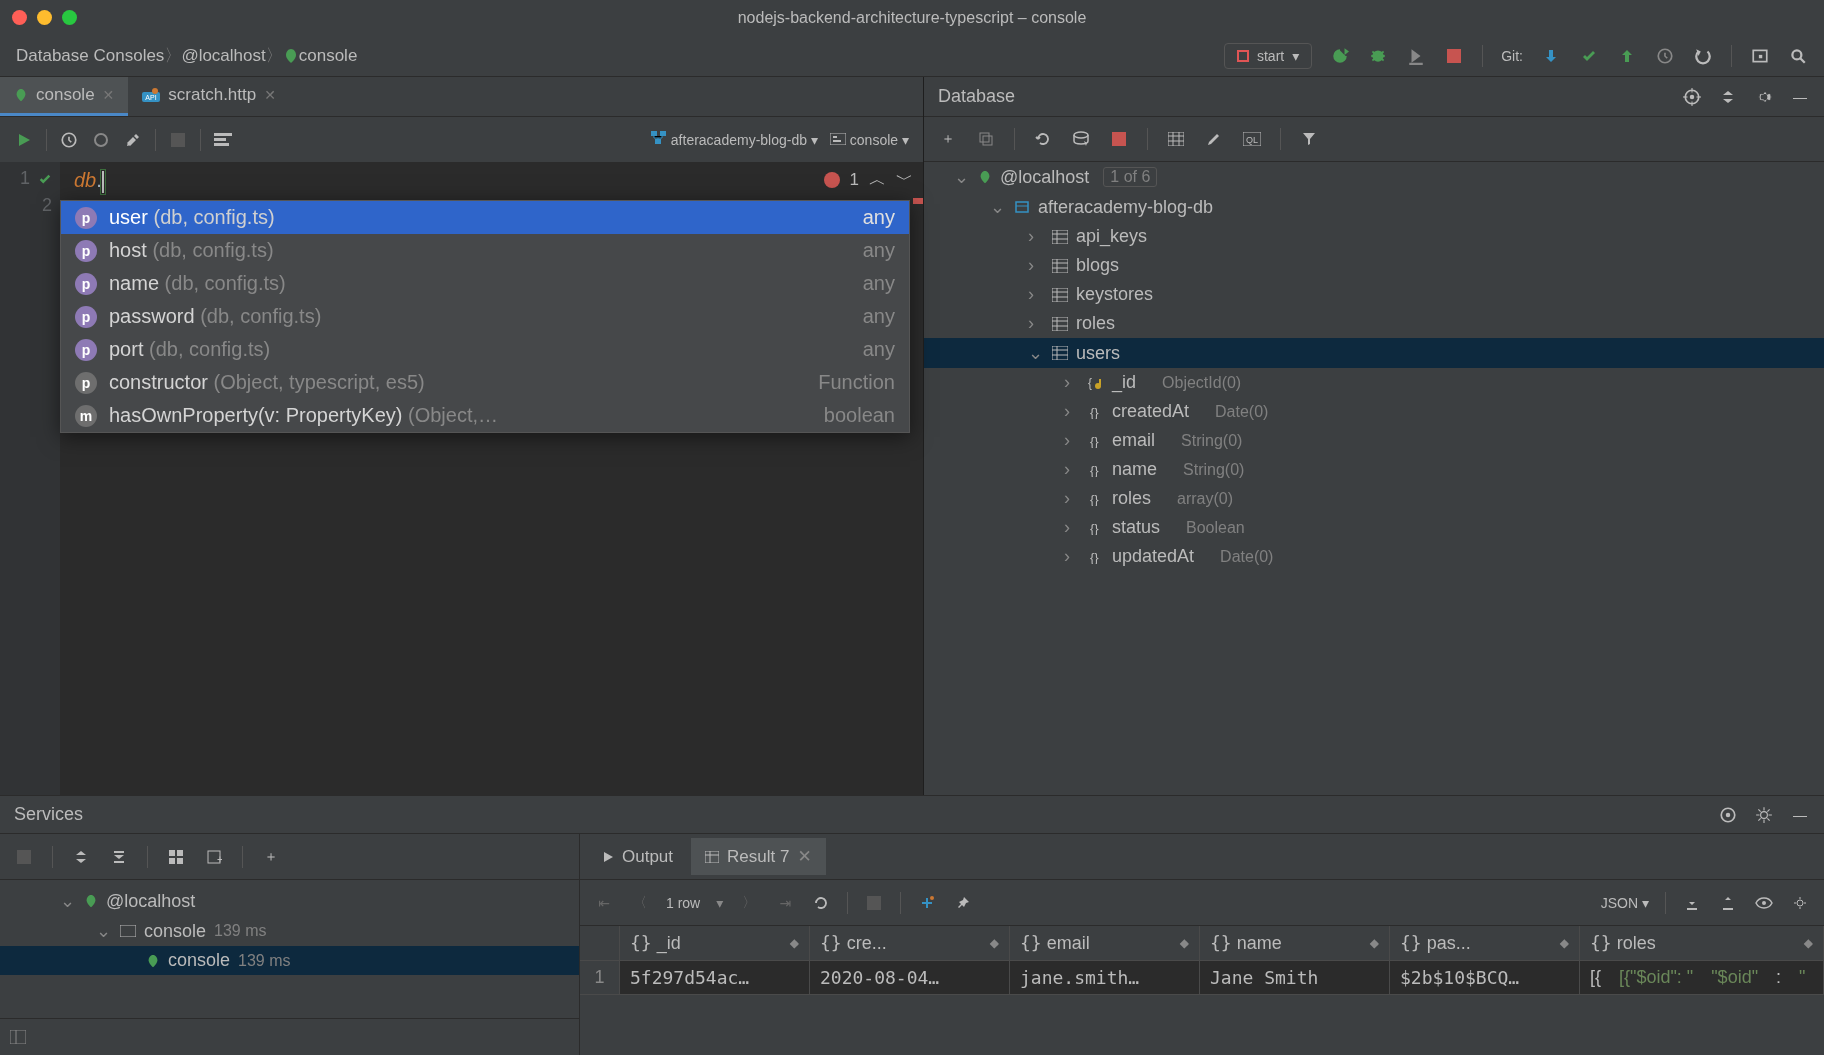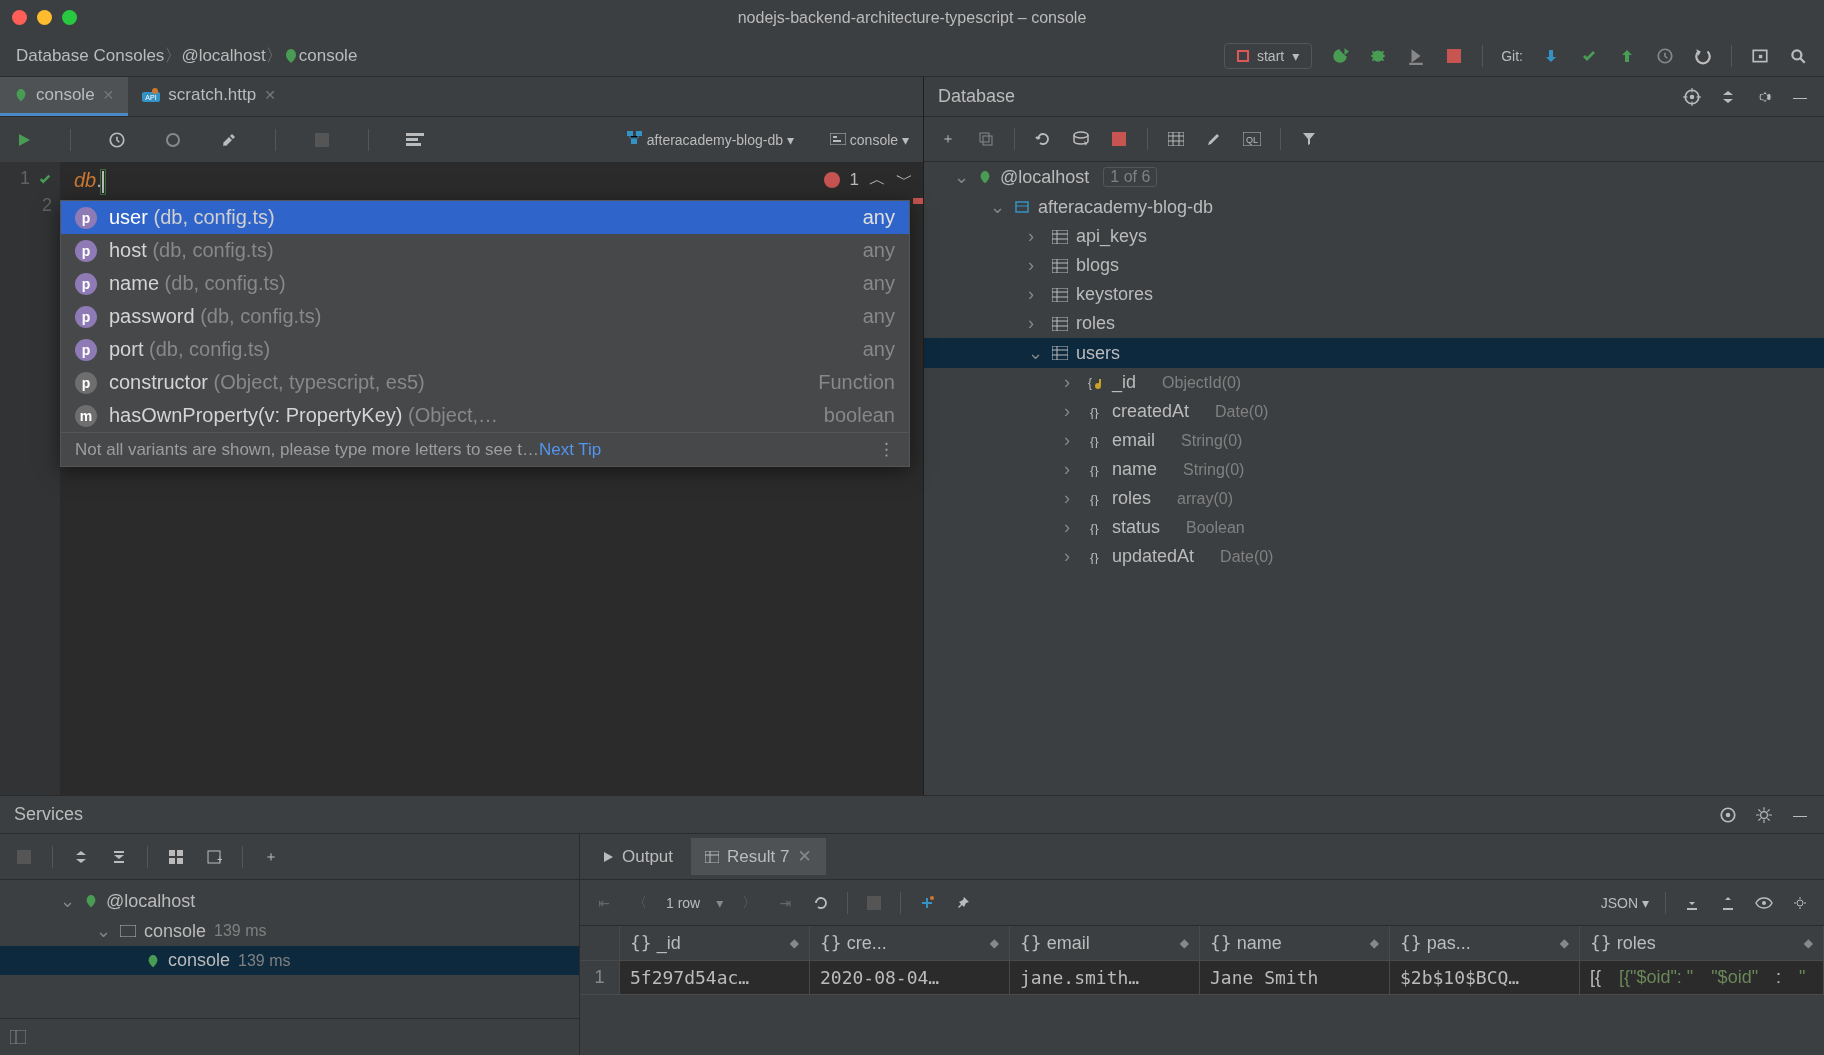--- a/index.html
+++ b/index.html
@@ -17,21 +17,21 @@
 .run-config .sq{width:12px;height:12px;border:2px solid #e05555;}
 .icon-btn { width:20px; height:20px; display:inline-flex; align-items:center; justify-content:center; color:#bbbbbb; cursor:pointer; }
 .main { display:flex; height:calc(100% - 35px - 42px - 260px); }
 .editor-pane { flex:1; display:flex; flex-direction:column; background:#2b2b2b; border-right:1px solid #1e1e1e; min-width:0; }
 .db-pane { width:900px; display:flex; flex-direction:column; background:#3c3f41; }
 .tabs { height:40px; background:#3c3f41; display:flex; align-items:flex-end; border-bottom:1px solid #2b2b2b; }
 .tab { display:flex; align-items:center; gap:8px; padding:8px 14px; font-size:17px; color:#bbbbbb; cursor:pointer; border-bottom:3px solid transparent; }
 .tab.active { background:#4e5254; border-bottom:3px solid #4a88c7; }
 .tab .close{color:#777;font-size:14px;}
 .editor-toolbar { height:45px; display:flex; align-items:center; padding:0 14px; gap:18px; background:#3c3f41; justify-content:space-between; }
-.etb-left,.etb-right{display:flex;align-items:center;gap:36px;justify-content:flex-end;}
+.etb-left,.etb-right{display:flex;align-items:center;gap:12px;justify-content:flex-end;}
 .etb-right .badge{color:#bbbbbb;}
 .sep{width:1px;height:22px;background:#555;}
 .editor-body { flex:1; display:flex; position:relative; background:#2b2b2b; }
 .gutter { width:60px; background:#313335; color:#606366; font-family:Menlo,Consolas,monospace; font-size:18px; padding:6px 8px; display:flex; flex-direction:column; align-items:flex-end; gap:6px; }
 .gutter .gl{display:flex;align-items:center;gap:8px;}
 .code { flex:1; font-family:Menlo,Consolas,monospace; font-size:20px; padding:6px 14px; position:relative; color:#a9b7c6; }
 .code .kw{color:#cc7832;font-style:italic;}
 .cursor{display:inline-block;width:2px;height:22px;background:#bbbbbb;vertical-align:middle;outline:1px solid #3c6e3c; outline-offset:1px;}
 .err-ind{position:absolute;top:6px;right:10px;display:flex;align-items:center;gap:10px;color:#bbbbbb;font-size:17px;}
 .err-dot{width:16px;height:16px;border-radius:50%;background:#c75450;}
@@ -340,24 +340,20 @@
               <span class="ac-type">Function</span>
             </div>
             <div class="ac-row">
               <span class="ac-left">
                 <span class="ac-icon ac-m">m</span>
                 <span><span class="ac-name">hasOwnProperty(v: PropertyKey)</span> <span class="dim">(Object,…</span></span>
               </span>
               <span class="ac-type">boolean</span>
             </div>
           </div>
-        <div class="ac-footer">
-          <span><span>Not all variants are shown, please type more letters to see t…</span><a href="#">Next Tip</a></span>
-          <span>⋮</span>
-        </div>
       </div>
     </div>
   </div>
 
   <div class="db-pane">
     <div class="db-header">
       <span class="db-title">Database</span>
       <div class="db-hicons">
         <span class="icon-btn">
             <svg width="18" height="18" viewBox="0 0 16 16">

